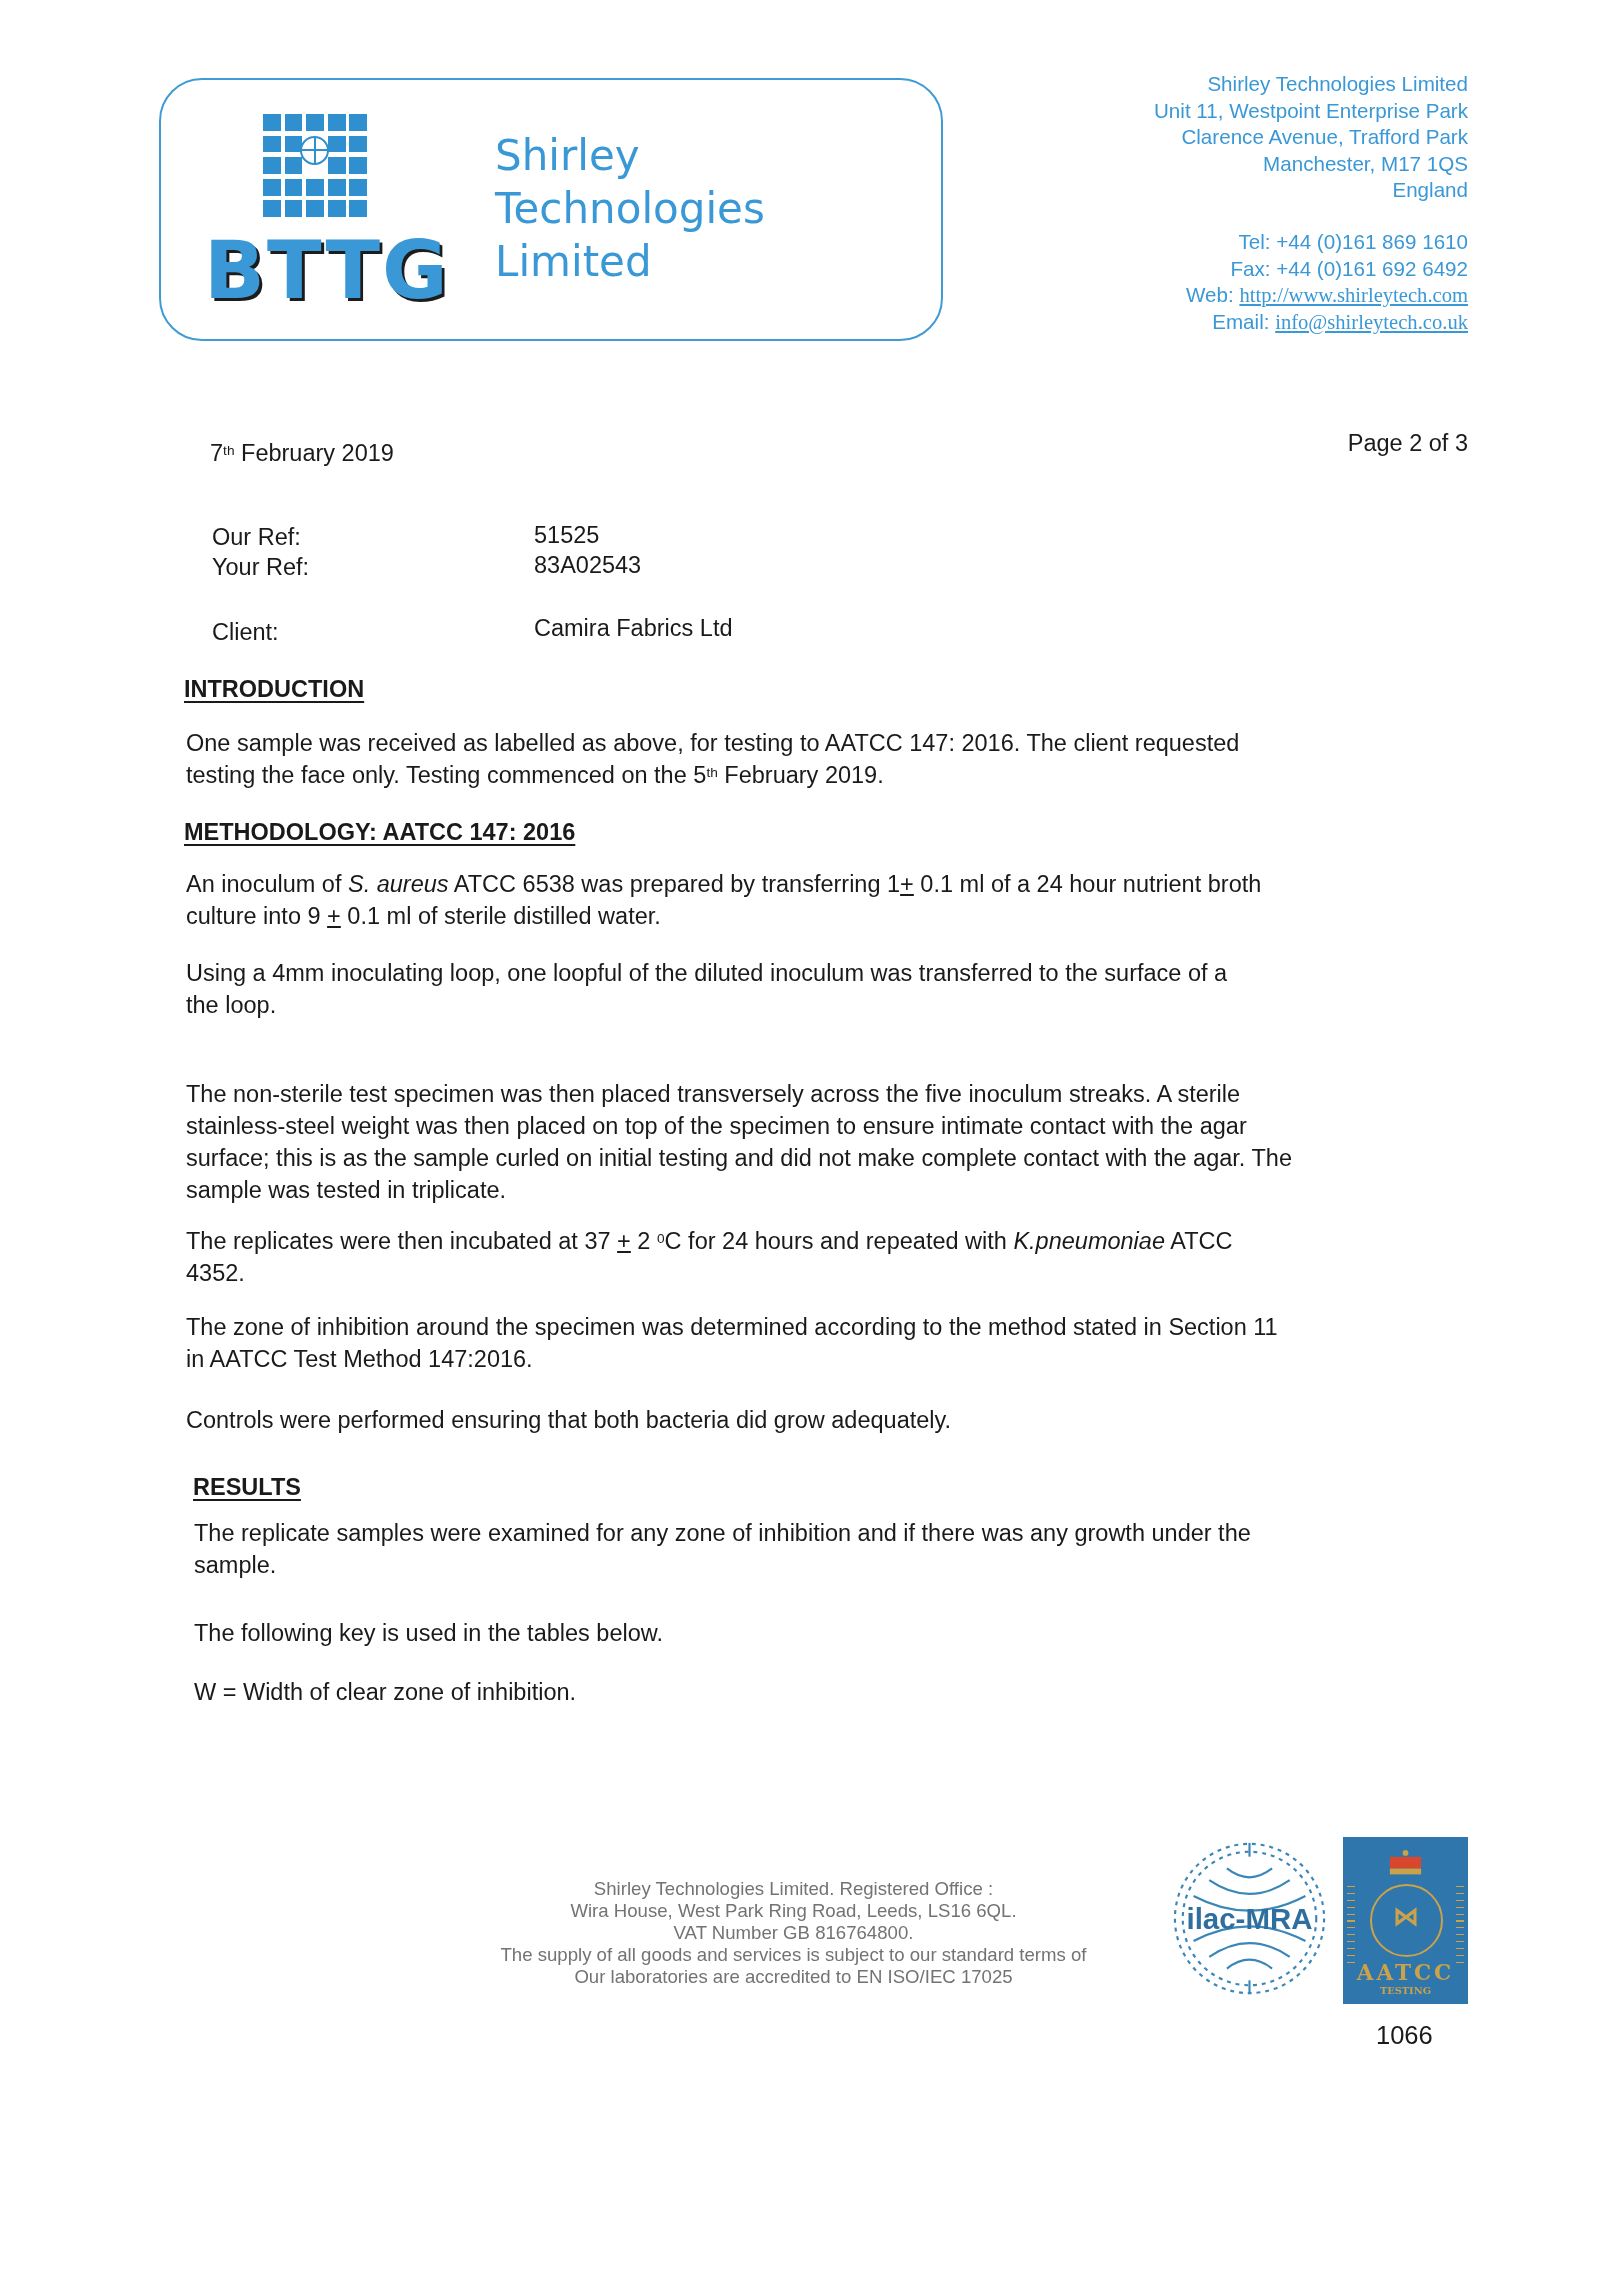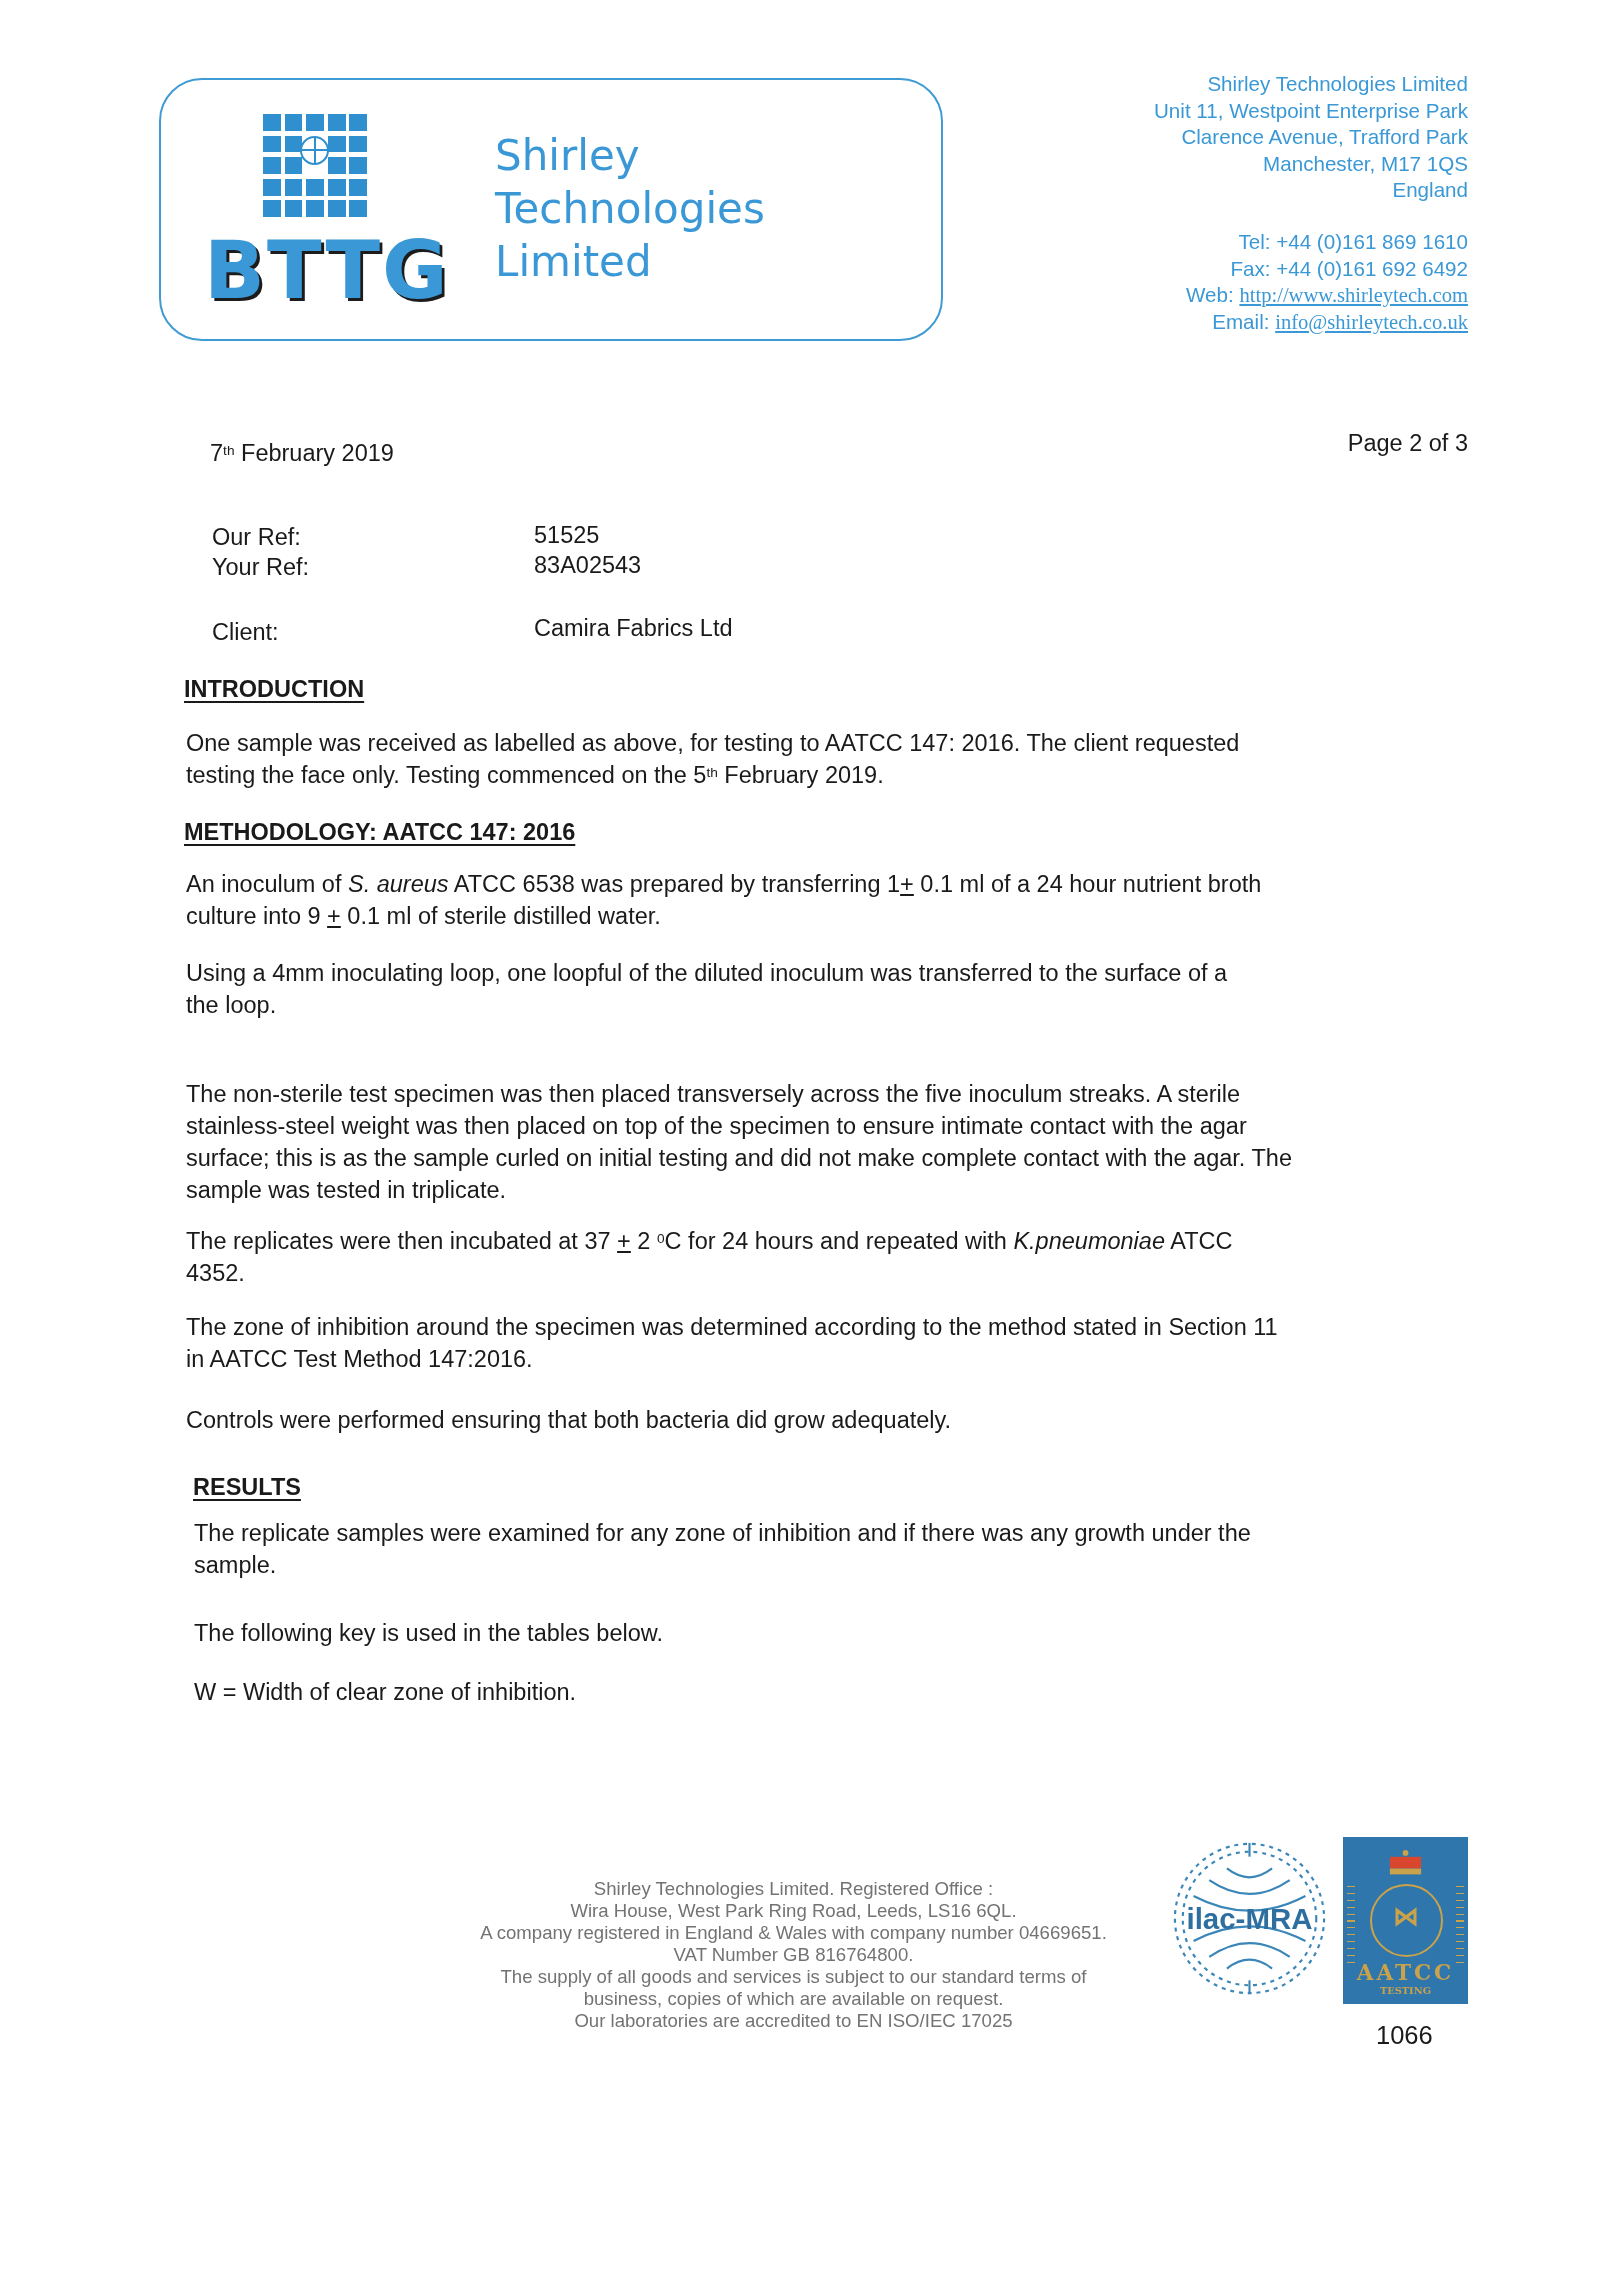--- a/index.html
+++ b/index.html
@@ -191,24 +191,22 @@
 <div class="abs txt para" style="top:1517px; left:194px">
   <div>The replicate samples were examined for any zone of inhibition and if there was any growth under the</div>
   <div>sample.</div>
 </div>
 <div class="abs txt para" style="top:1617px; left:194px">The following key is used in the tables below.</div>
 <div class="abs txt para" style="top:1676px; left:194px">W = Width of clear zone of inhibition.</div>
 
 <div class="abs footer">
   <div>Shirley Technologies Limited. Registered Office :</div>
   <div>Wira House, West Park Ring Road, Leeds, LS16 6QL.</div>
-  <div>A company registered in England &amp; Wales with company number 04669651.</div>
   <div>VAT Number GB 816764800.</div>
   <div>The supply of all goods and services is subject to our standard terms of</div>
-  <div>business, copies of which are available on request.</div>
   <div>Our laboratories are accredited to EN ISO/IEC 17025</div>
 </div>
 
 <svg class="abs ilac" viewBox="0 0 162 162">
   <g fill="none" stroke="#3a86b8" stroke-width="2.2" stroke-dasharray="4 5">
     <circle cx="81" cy="81" r="76"></circle>
     <circle cx="81" cy="81" r="68"></circle>
   </g>
   <g fill="none" stroke="#3a86b8" stroke-width="2.2">
     <path d="M58 30 Q81 48 104 30"></path>

